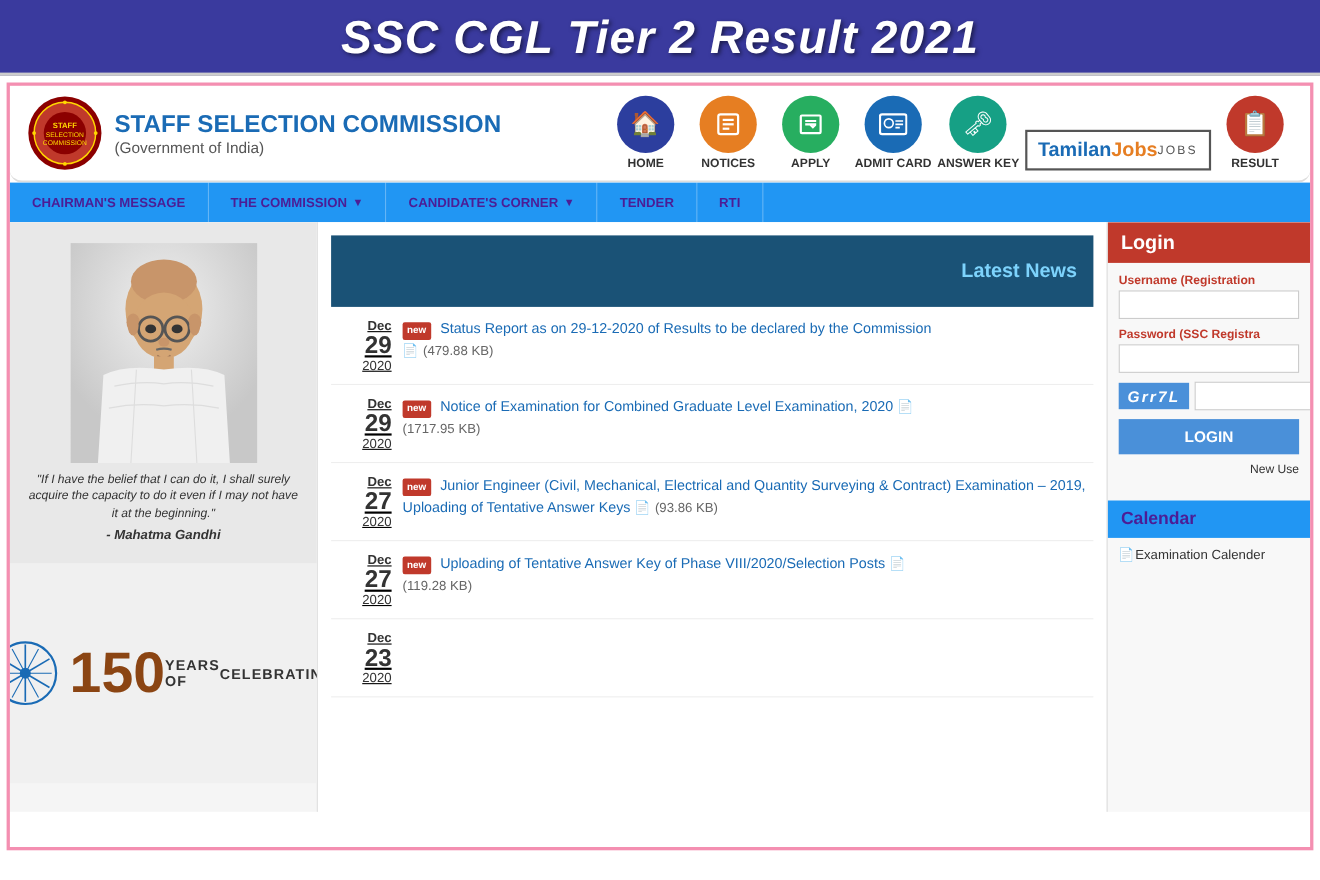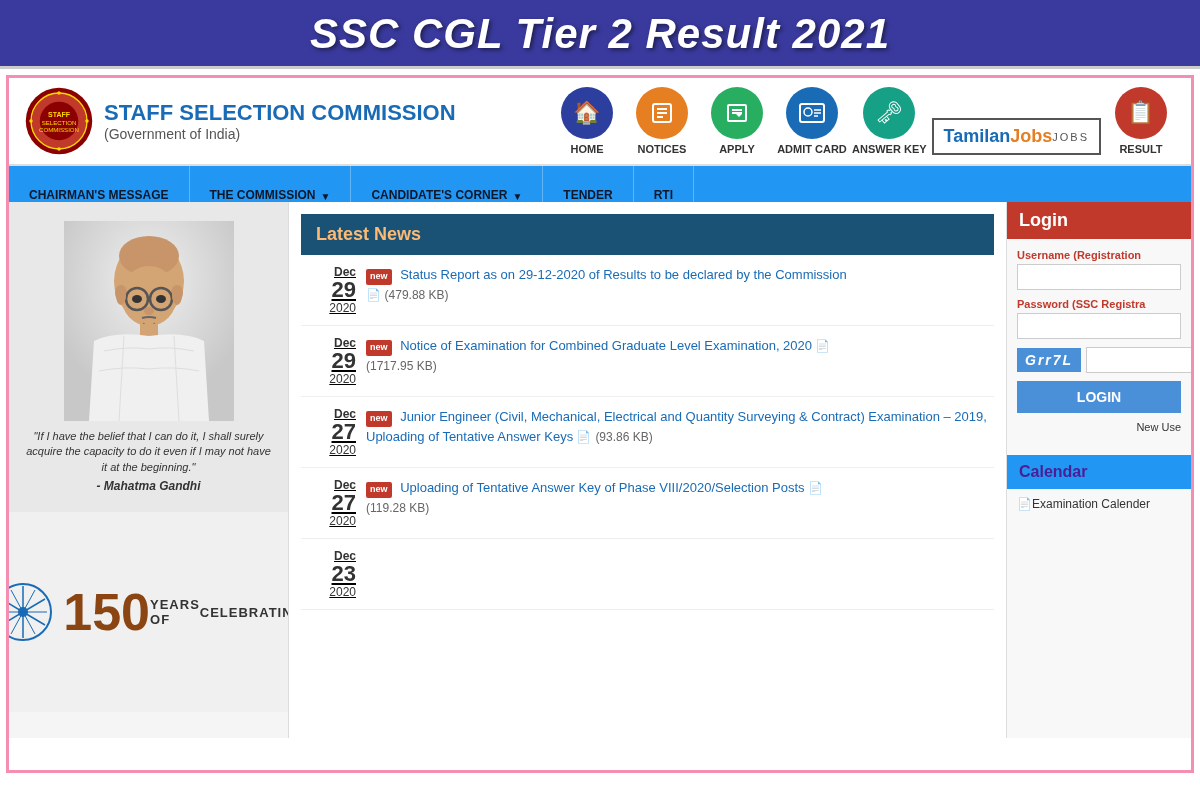--- a/index.html
+++ b/index.html
@@ -31,20 +31,21 @@
     }
 
     
     #ssc-header {
       background: #fff;
       padding: 8px 15px;
       display: flex;
       align-items: center;
       justify-content: space-between;
       border-bottom: 2px solid #ddd;
+      border-radius: 11px;
     }
     #ssc-logo-area {
       display: flex;
       align-items: center;
       gap: 10px;
     }
     #ssc-logo {
       width: 70px;
       height: 70px;
     }
@@ -115,27 +116,27 @@
     }
 
     
     #nav-menu-bar {
       background: #2196f3;
       display: flex;
       align-items: center;
       height: 36px;
     }
     .nav-menu-item {
-      color: #0f172a;
+      color: #4c1d95;
       font-size: 12px;
       font-weight: bold;
       padding: 0 20px;
       height: 100%;
       display: flex;
-      align-items: flex-end;
+      align-items: center;
       cursor: pointer;
       white-space: nowrap;
       border-right: 1px solid rgba(255,255,255,0.3);
     }
     .nav-dropdown-arrow { margin-left: 5px; font-size: 10px; }
 
     
     #content-area {
       display: flex;
       height: calc(100% - 120px - 36px);
@@ -210,25 +211,26 @@
 
     
     #main-news-area {
       flex: 1;
       overflow-y: auto;
       background: #fff;
       padding: 0;
     }
     #latest-news-header {
       background: #1a5276;
-      color: #fdba74;
+      color: #7dd3fc;
       font-size: 18px;
       font-weight: bold;
-      padding: 10px 15px;
+      padding: 22px 15px;
       margin: 12px 12px 0 12px;
+      text-align: right;
     }
     #news-list {
       padding: 0 12px;
     }
     .news-item {
       display: flex;
       padding: 10px 0;
       border-bottom: 1px solid #eee;
       align-items: flex-start;
     }

